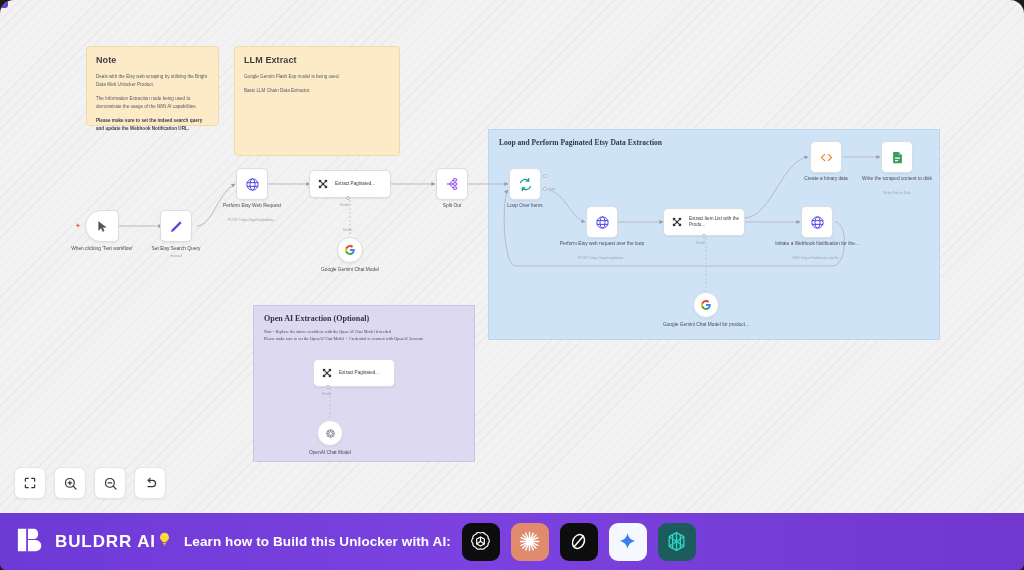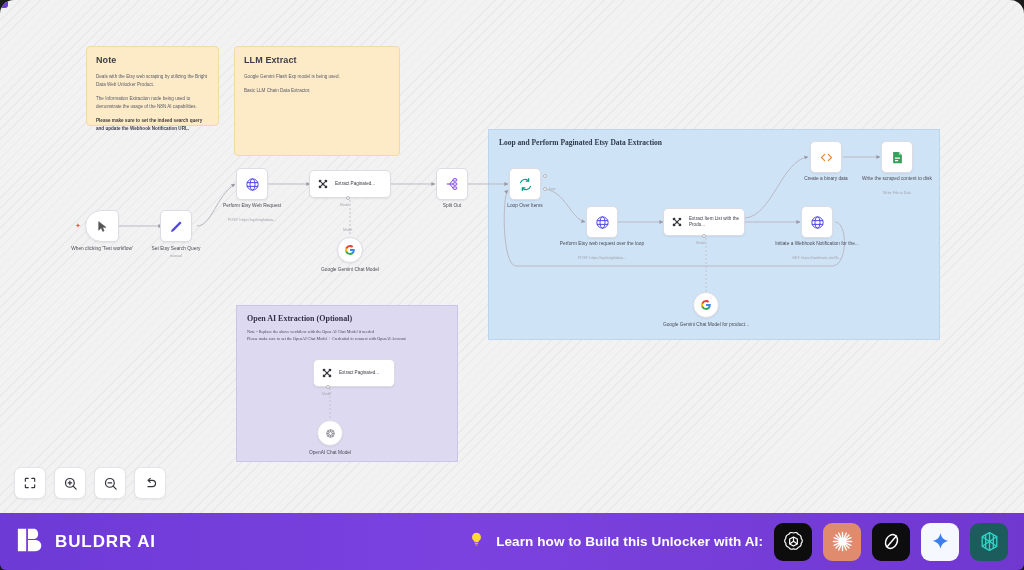--- a/index.html
+++ b/index.html
@@ -82,21 +82,21 @@
   .tbtn{
     width:32px;height:32px;background:#fff;border:1px solid #e3e3e9;border-radius:7px;
     display:flex;align-items:center;justify-content:center;cursor:pointer;
     box-shadow:0 1px 2px rgba(0,0,0,.05);
   }
 
   
   #footer{
     position:absolute; left:0; bottom:0; width:1024px; height:57px;
     background:linear-gradient(90deg,#6d3ad6 0%,#7b42e0 45%,#7038cf 100%);
-    display:flex; align-items:center; justify-content:space-between;
+    display:flex; align-items:center; 
     padding:0 14px 0 16px; border-radius:0 0 6px 6px;
   }
   #brand{ display:flex; align-items:center; gap:9px;}
   #brand .bname{ color:#fff; font-size:17px; font-weight:700; letter-spacing:.9px;}
   #cta{ display:flex; align-items:center; gap:11px; margin-right:2px;}
   #cta .ctatext{ color:#fff; font-size:13.5px; font-weight:700; letter-spacing:.1px;}
   .ai{ width:38px;height:38px;border-radius:9px;display:flex;align-items:center;justify-content:center;}
 </style>
 </head>
 <body>
@@ -117,21 +117,21 @@
     <div class="sticky" style="left:234px;top:46px;width:166px;height:110px;">
       <h3>LLM Extract</h3>
       <p style="margin-top:4px;">Google Gemini Flash Exp model is being used.</p>
       <p>Basic LLM Chain Data Extractor.</p>
     </div>
 
     <div class="region" style="left:488px;top:129px;width:452px;height:211px;">
       <h3>Loop and Perform Paginated Etsy Data Extraction</h3>
     </div>
 
-    <div class="region purple" style="left:236px;top:305px;width:222px;height:157px;">
+    <div class="region purple" style="left:253px;top:305px;width:222px;height:157px;">
       <h3>Open AI Extraction (Optional)</h3>
       <p>Note - Replace the above workflow with the Open AI Chat Model if needed</p>
       <p>Please make sure to set the OpenAI Chat Model + Credential to connect with OpenAI Account</p>
     </div>
 
     <svg id="edges">
       <defs>
         <marker id="ar" markerWidth="5" markerHeight="5" refX="3.6" refY="2" orient="auto">
           <path d="M0,0 L4,2 L0,4 z" fill="#9a9aa6"></path>
         </marker>

